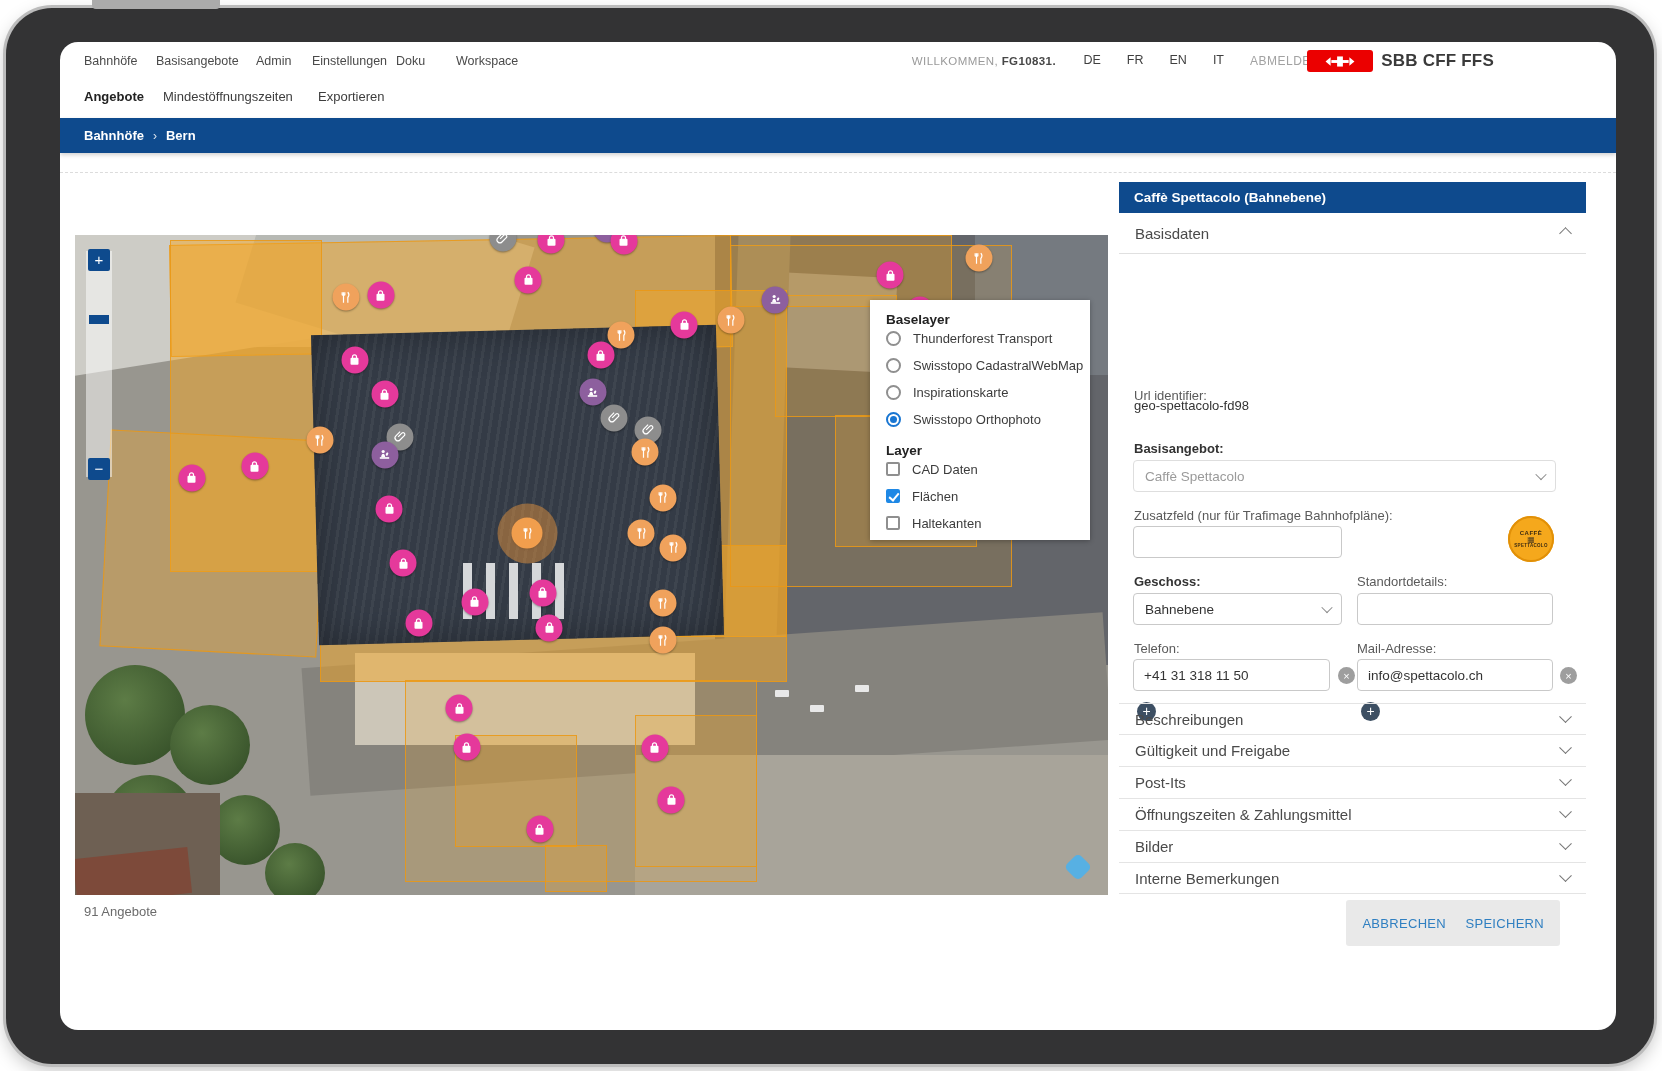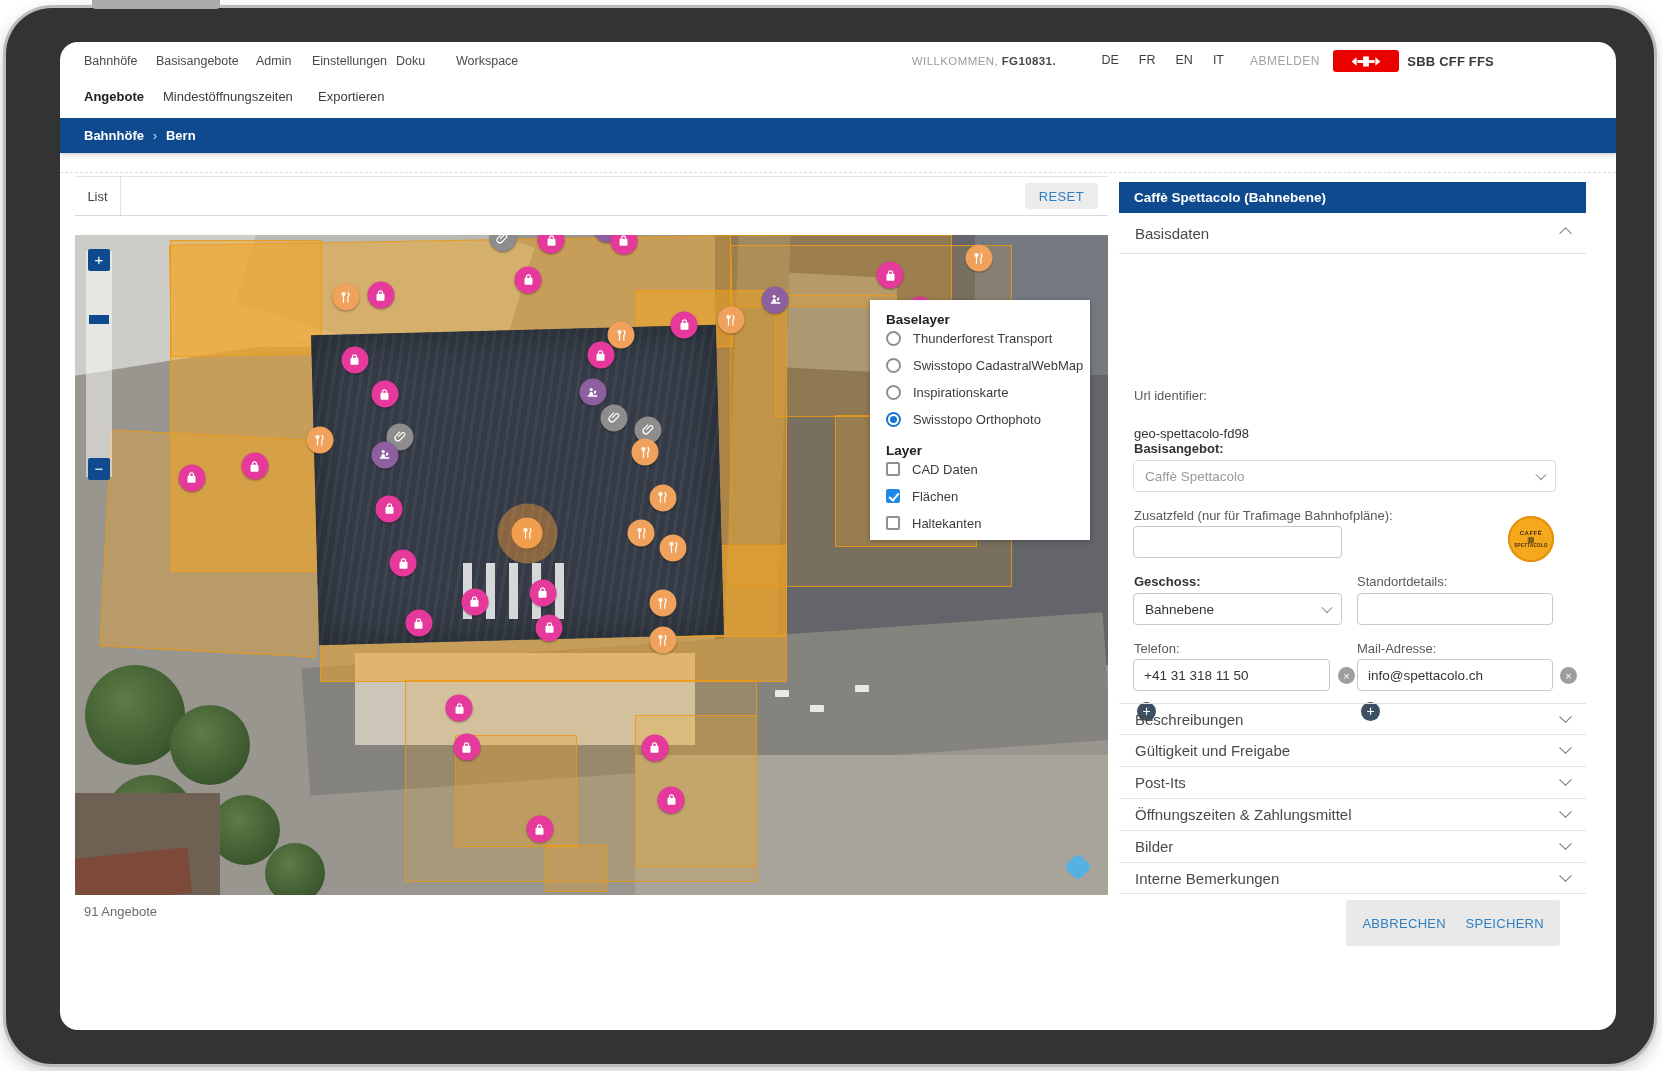--- a/index.html
+++ b/index.html
@@ -13,25 +13,25 @@
   .frame-tab{position:absolute;left:92px;top:0;width:128px;height:9px;background:#ababab;border-radius:0 0 4px 4px;}
   .screen{position:absolute;left:60px;top:42px;width:1556px;height:988px;background:#fff;
           border-radius:18px;overflow:hidden;}
 
   
   .nav1{position:absolute;left:0;top:0;width:100%;height:38px;}
   .nav1-item{position:absolute;top:12px;font-size:12.5px;color:#4a4a4a;cursor:pointer;white-space:nowrap;}
   .welcome{position:absolute;top:13px;right:560px;font-size:11.5px;color:#9a9a9a;letter-spacing:.4px;white-space:nowrap;}
   .welcome b{color:#474747;}
   .langs{position:absolute;top:11px;right:392px;font-size:12.5px;color:#3f3f3f;white-space:nowrap;}
-  .langs span{margin-left:20px;cursor:pointer;}
+  .langs span{margin-left:26px;cursor:pointer;}
   .logout{position:absolute;top:12px;right:296px;font-size:12px;color:#a2a2a2;letter-spacing:.5px;cursor:pointer;}
   .sbb-logo{position:absolute;top:8px;right:122px;display:flex;align-items:center;gap:8px;}
   .sbb-flag{width:66px;height:22px;background:#eb0000;border-radius:3px;display:flex;align-items:center;justify-content:center;}
-  .sbb-text{font-size:13px;font-weight:bold;color:#3a3a3a;letter-spacing:.2px;}
+  .sbb-text{font-size:17px;font-weight:bold;color:#3a3a3a;letter-spacing:.2px;}
 
   .nav2{position:absolute;left:0;top:38px;width:100%;height:38px;}
   .nav2-item{position:absolute;top:9px;font-size:13px;color:#3d3d3d;font-weight:500;cursor:pointer;white-space:nowrap;}
   .nav2-item.active{font-weight:bold;color:#222;}
 
   .breadcrumb{position:absolute;left:0;top:76px;width:100%;height:35px;background:#0e4a8d;color:#fff;
               display:flex;align-items:center;box-shadow:0 2px 4px rgba(0,0,0,.18);}
   .breadcrumb .bc-root{margin-left:24px;font-size:13px;font-weight:bold;cursor:pointer;}
   .breadcrumb .bc-sep{margin:0 9px;font-size:12px;opacity:.85;}
   .breadcrumb .bc-cur{font-size:13px;font-weight:bold;}
@@ -198,24 +198,20 @@
   </div>
 
   <div class="breadcrumb">
     <span class="bc-root">Bahnhöfe</span>
     <span class="bc-sep">›</span>
     <span class="bc-cur">Bern</span>
   </div>
 
   <div class="content-divider"></div>
 
-  <div class="map-toolbar">
-    <span class="list-tab">List</span>
-    <button class="reset-btn">RESET</button>
-  </div>
 
   <div class="map">
 
     <div class="m-plaza1"></div>
     <div class="m-plaza2"></div>
     <div class="m-diag"></div>
     <div class="m-rblocks"></div>
     <div class="m-roof1"></div>
     <div class="m-roof2"></div>
     <div class="m-roof3"></div>
@@ -565,21 +561,21 @@
     <div class="panel-header">
       <span>Caffè Spettacolo (Bahnebene)</span>
     </div>
 
     <div class="acc-head basis-head">
       <span class="t">Basisdaten</span>
       <span class="chev up"></span>
     </div>
 
     <span class="flabel" style="left:15px;top:206px">Url identifier:</span>
-    <span class="fvalue" style="left:15px;top:244px">geo-spettacolo-fd98</span>
+    <span class="fvalue" style="left:15px;top:216px">geo-spettacolo-fd98</span>
 
     <span class="flabel b" style="left:15px;top:259px">Basisangebot:</span>
     <div class="fselect disabled" style="left:14px;top:278px;width:423px">
       <span class="v">Caffè Spettacolo</span>
       <span class="schev"></span>
     </div>
 
     <span class="flabel" style="left:15px;top:326px">Zusatzfeld (nur für Trafimage Bahnhofpläne):</span>
     <input class="finput" style="left: 14px; top: 344px; width: 209px;" value="">
 

